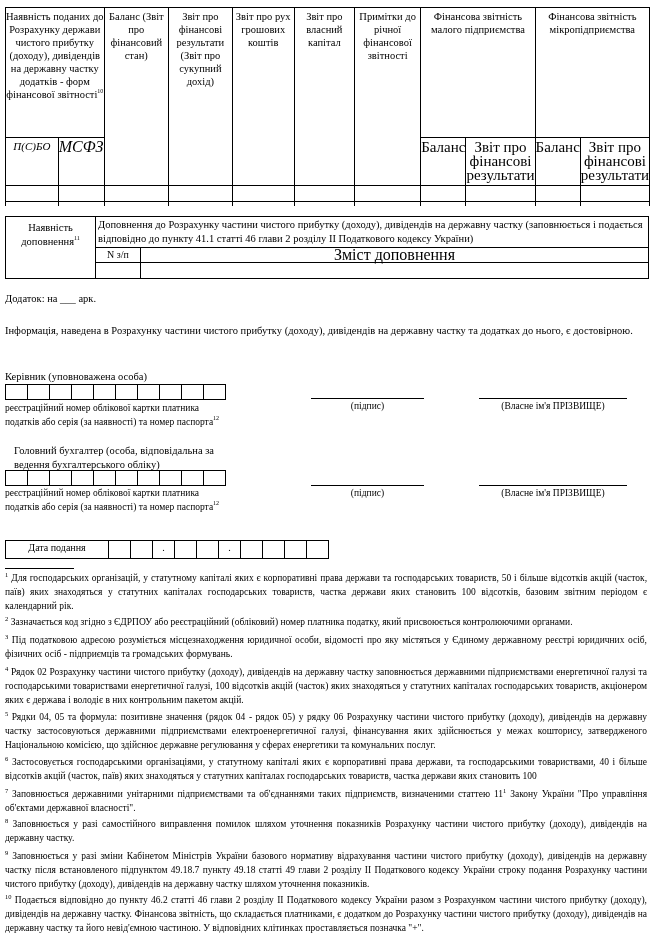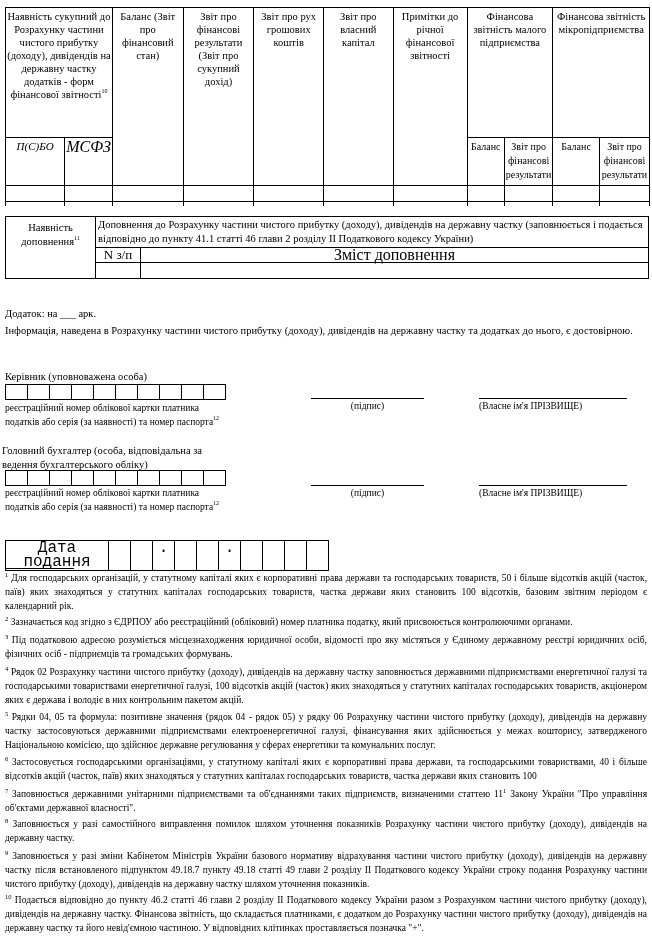--- a/index.html
+++ b/index.html
@@ -6,38 +6,38 @@
   body { width: 652px; height: 937px; overflow: hidden; position: relative; font-family: "Liberation Serif", serif; color: #000; }
   .abs { position: absolute; }
   table { border-collapse: collapse; }
   td { border: 1px solid #000; padding: 0; vertical-align: top; text-align: center; font-size: 10.5px; line-height: 13px; }
   sup { font-size: 6px; line-height: 0; vertical-align: 5px; }
 
   
   #t1 { left: 5px; top: 7px; width: 645px; border-left: 1px solid #000; border-right: 1px solid #000; }
   #t1 td { padding-top: 2px; }
   #t1 td.sub { font-size: 10px; line-height: 13px; font-style: italic; }
-  #t1 td.small { font-size: 10px; line-height: 14px; }
+  #t1 td.small { font-size: 15px; line-height: 14px; }
   #t1 .empty td { height: 13px; }
   #t1 .last td { height: 2px; border-bottom: none; }
 
   
   #t2 { left: 5px; top: 216px; width: 644px; border: 1px solid #000; }
   #t2 td { font-size: 10.5px; line-height: 14px; }
 
   .p { font-size: 10.5px; line-height: 14px; }
   .grid { display: flex; }
   .grid span { display: block; width: 22px; height: 16px; border: 1px solid #000; border-left: none; box-sizing: border-box; }
   .grid span:first-child { border-left: 1px solid #000; width: 23px; }
   .reg { font-size: 9.5px; line-height: 14px; width: 230px; }
   .sigline { border-top: 1px solid #000; width: 113px; text-align: center; font-size: 9.5px; padding-top: 2px; }
-  .nameline { border-top: 1px solid #000; width: 148px; text-align: left; font-size: 9.5px; padding-top: 2px; }
+  .nameline { border-top: 1px solid #000; width: 148px; text-align: center; font-size: 9.5px; padding-top: 2px; }
 
   #date-box { left: 5px; top: 540px; display: flex; }
-  #date-box div { height: 31px; border: 1px solid #000; border-left: none; box-sizing: border-box; font-size: 16px; line-height: 14px; text-align: center; font-family: Liberation Mono, monospace; }
+  #date-box div { height: 19px; border: 1px solid #000; border-left: none; box-sizing: border-box; font-size: 10px; line-height: 14px; text-align: center; }
   #date-box div:first-child { border-left: 1px solid #000; width: 104px; }
   #date-box .c { width: 22px; }
 
   #fn-rule { left: 5px; top: 568px; width: 69px; border-top: 1px solid #000; }
   .fn { left: 5px; width: 642px; font-size: 9.5px; line-height: 14px; text-align: justify; }
   .fn sup { font-size: 6.5px; vertical-align: 4px; }
 </style>
 </head>
 <body>
 
@@ -50,21 +50,21 @@
       <col style="width:67px">
       <col style="width:67px">
       <col style="width:71px">
       <col style="width:36px">
       <col style="width:45px">
       <col style="width:45px">
       <col style="width:48px">
   </colgroup>
   <tbody>
       <tr style="height:130px">
-    <td colspan="2"><span>Наявність сукупний до Розрахунку частини чистого прибутку (доходу), дивідендів на державну частку додатків - форм фінансової звітності</span><sup>10</sup></td>
+    <td colspan="2"><span>Наявність поданих до Розрахунку держави чистого прибутку (доходу), дивідендів на державну частку додатків - форм фінансової звітності</span><sup>10</sup></td>
     <td rowspan="2">Баланс (Звіт про фінансовий стан)</td>
     <td rowspan="2">Звіт про фінансові результати (Звіт про сукупний дохід)</td>
     <td rowspan="2">Звіт про рух грошових коштів</td>
     <td rowspan="2">Звіт про власний капітал</td>
     <td rowspan="2">Примітки до річної фінансової звітності</td>
     <td colspan="2">Фінансова звітність малого підприємства</td>
     <td colspan="2">Фінансова звітність мікропідприємства</td>
   </tr>
   <tr style="height:48px">
     <td class="sub" style="font-size:11px">П(С)БО</td>
@@ -108,51 +108,51 @@
       <col style="width:90px">
       <col style="width:45px">
       <col>
     </colgroup>
   <tbody>
       <tr>
     <td rowspan="3" style="padding-top:4px"><span>Наявність доповнення</span><sup>11</sup></td>
     <td colspan="2" style="text-align:left;padding:1px 2px">Доповнення до Розрахунку частини чистого прибутку (доходу), дивідендів на державну частку (заповнюється і подається відповідно до пункту 41.1 статті 46 глави 2 розділу ІІ Податкового кодексу України)</td>
   </tr>
   <tr style="height:13px">
-    <td style="font-size:13px">N з/п</td>
+    <td style="font-size:10px">N з/п</td>
     <td style="font-size:16px">Зміст доповнення</td>
   </tr>
   <tr style="height:16px">
     <td></td>
     <td></td>
   </tr>
 </tbody>
   </table>
 
-<div class="abs p" style="left:5px;top:307px">Додаток: на ___ арк.</div>
+<div class="abs p" style="left:5px;top:292px">Додаток: на ___ арк.</div>
 <div class="abs p" style="left:5px;top:324px;width:640px">Інформація, наведена в Розрахунку частини чистого прибутку (доходу), дивідендів на державну частку та додатках до нього, є достовірною.</div>
 
 <div class="abs p" style="left:5px;top:370px">Керівник (уповноважена особа)</div>
 <div class="abs grid" style="left:5px;top:384px">
   <span></span>
     <span></span>
     <span></span>
     <span></span>
     <span></span>
     <span></span>
     <span></span>
     <span></span>
     <span></span>
     <span></span>
 </div>
 <div class="abs reg" style="left:5px;top:401px"><span>реєстраційний номер облікової картки платника податків або серія (за наявності) та номер паспорта</span><sup>12</sup></div>
 <div class="abs sigline" style="left:311px;top:398px">(підпис)</div>
 <div class="abs nameline" style="left:479px;top:398px">(Власне ім'я ПРІЗВИЩЕ)</div>
 
-<div class="abs p" style="left:2px;top:444px;width:230px">Головний бухгалтер (особа, відповідальна за ведення бухгалтерського обліку)</div>
+<div class="abs p" style="left:14px;top:444px;width:230px">Головний бухгалтер (особа, відповідальна за ведення бухгалтерського обліку)</div>
 <div class="abs grid" style="left:5px;top:470px">
   <span></span>
     <span></span>
     <span></span>
     <span></span>
     <span></span>
     <span></span>
     <span></span>
     <span></span>
     <span></span>

